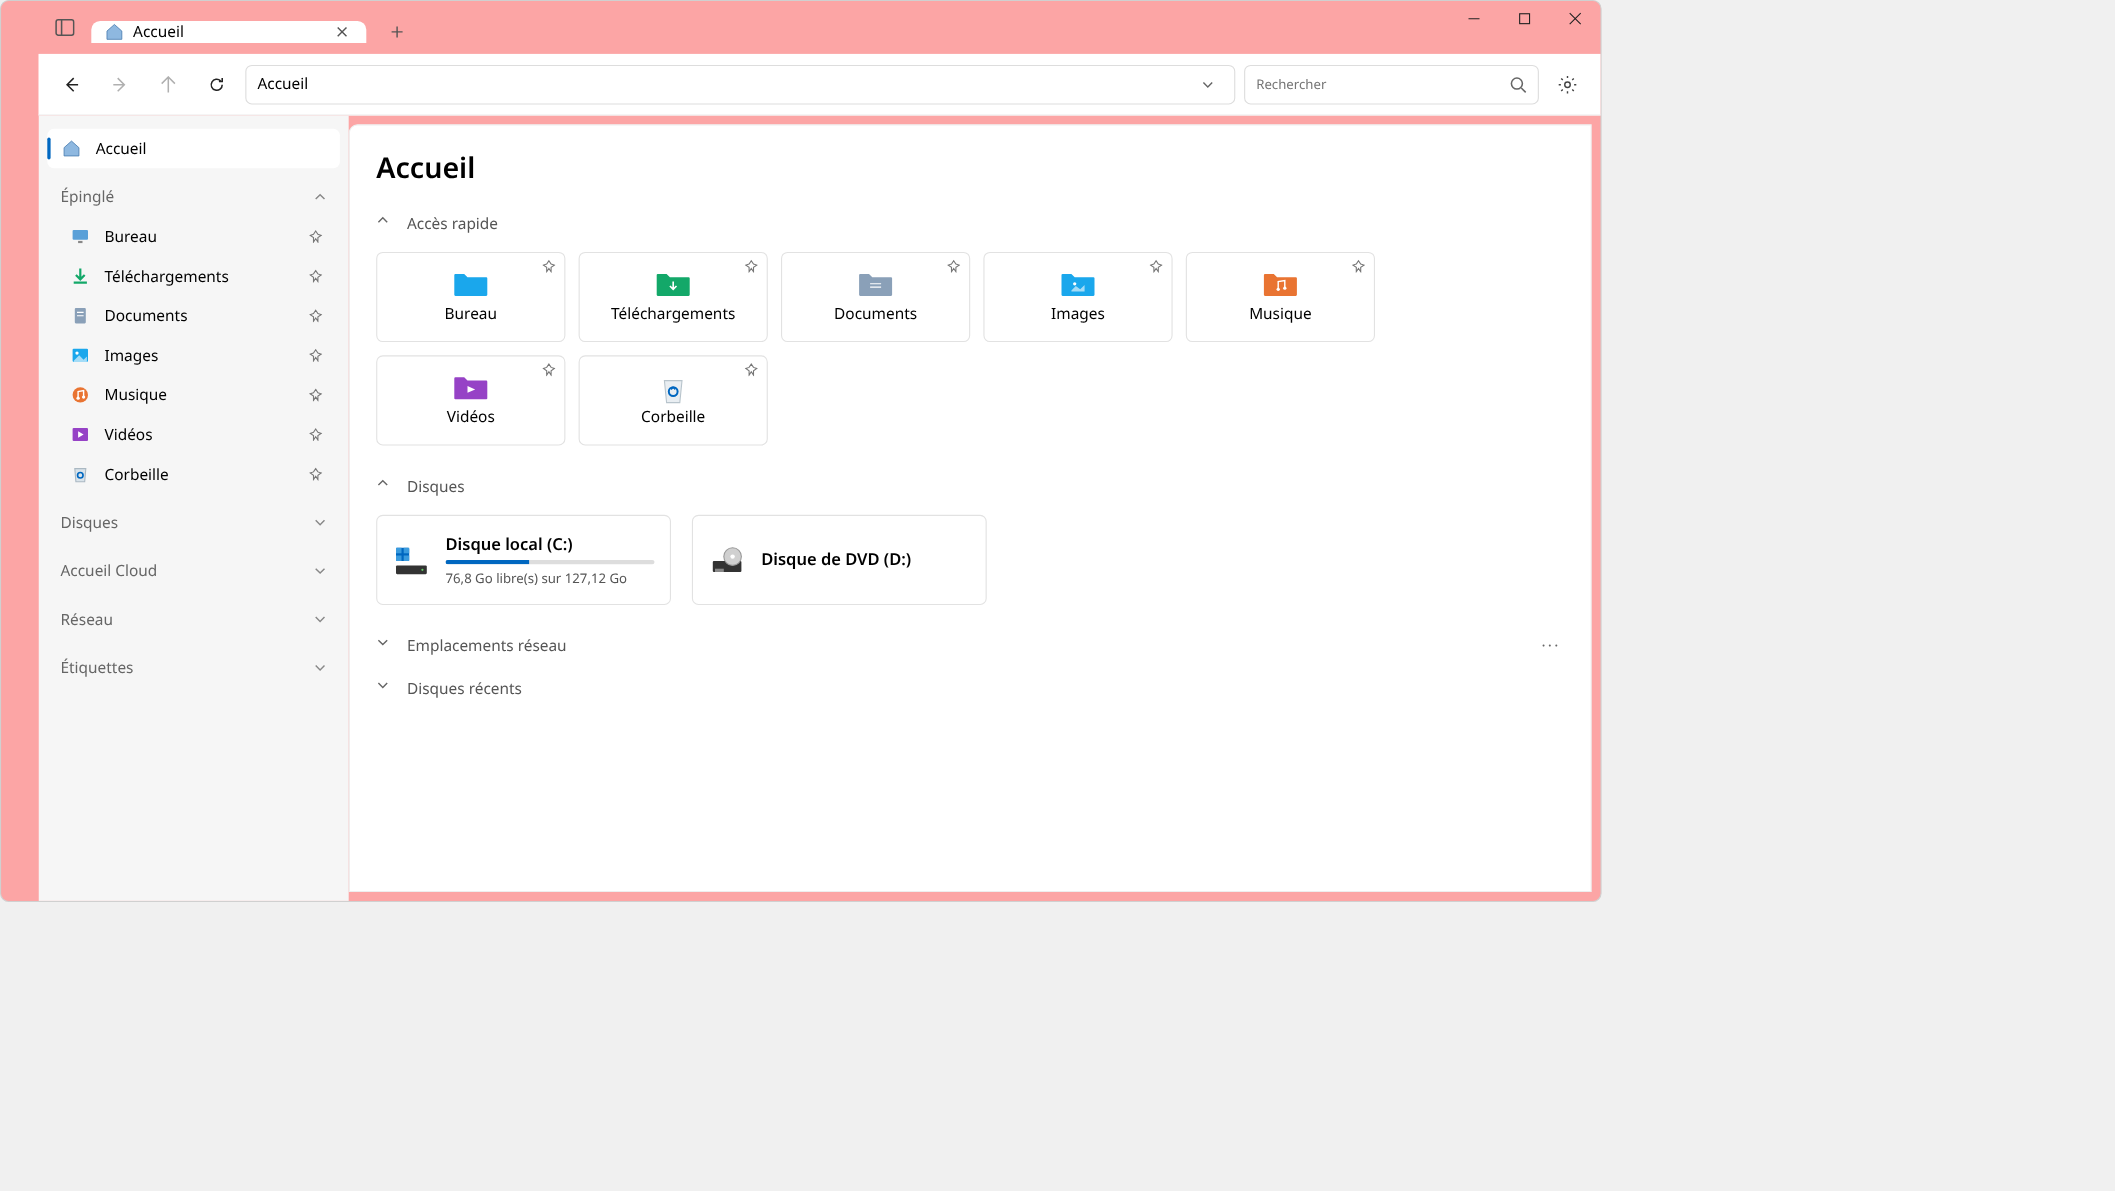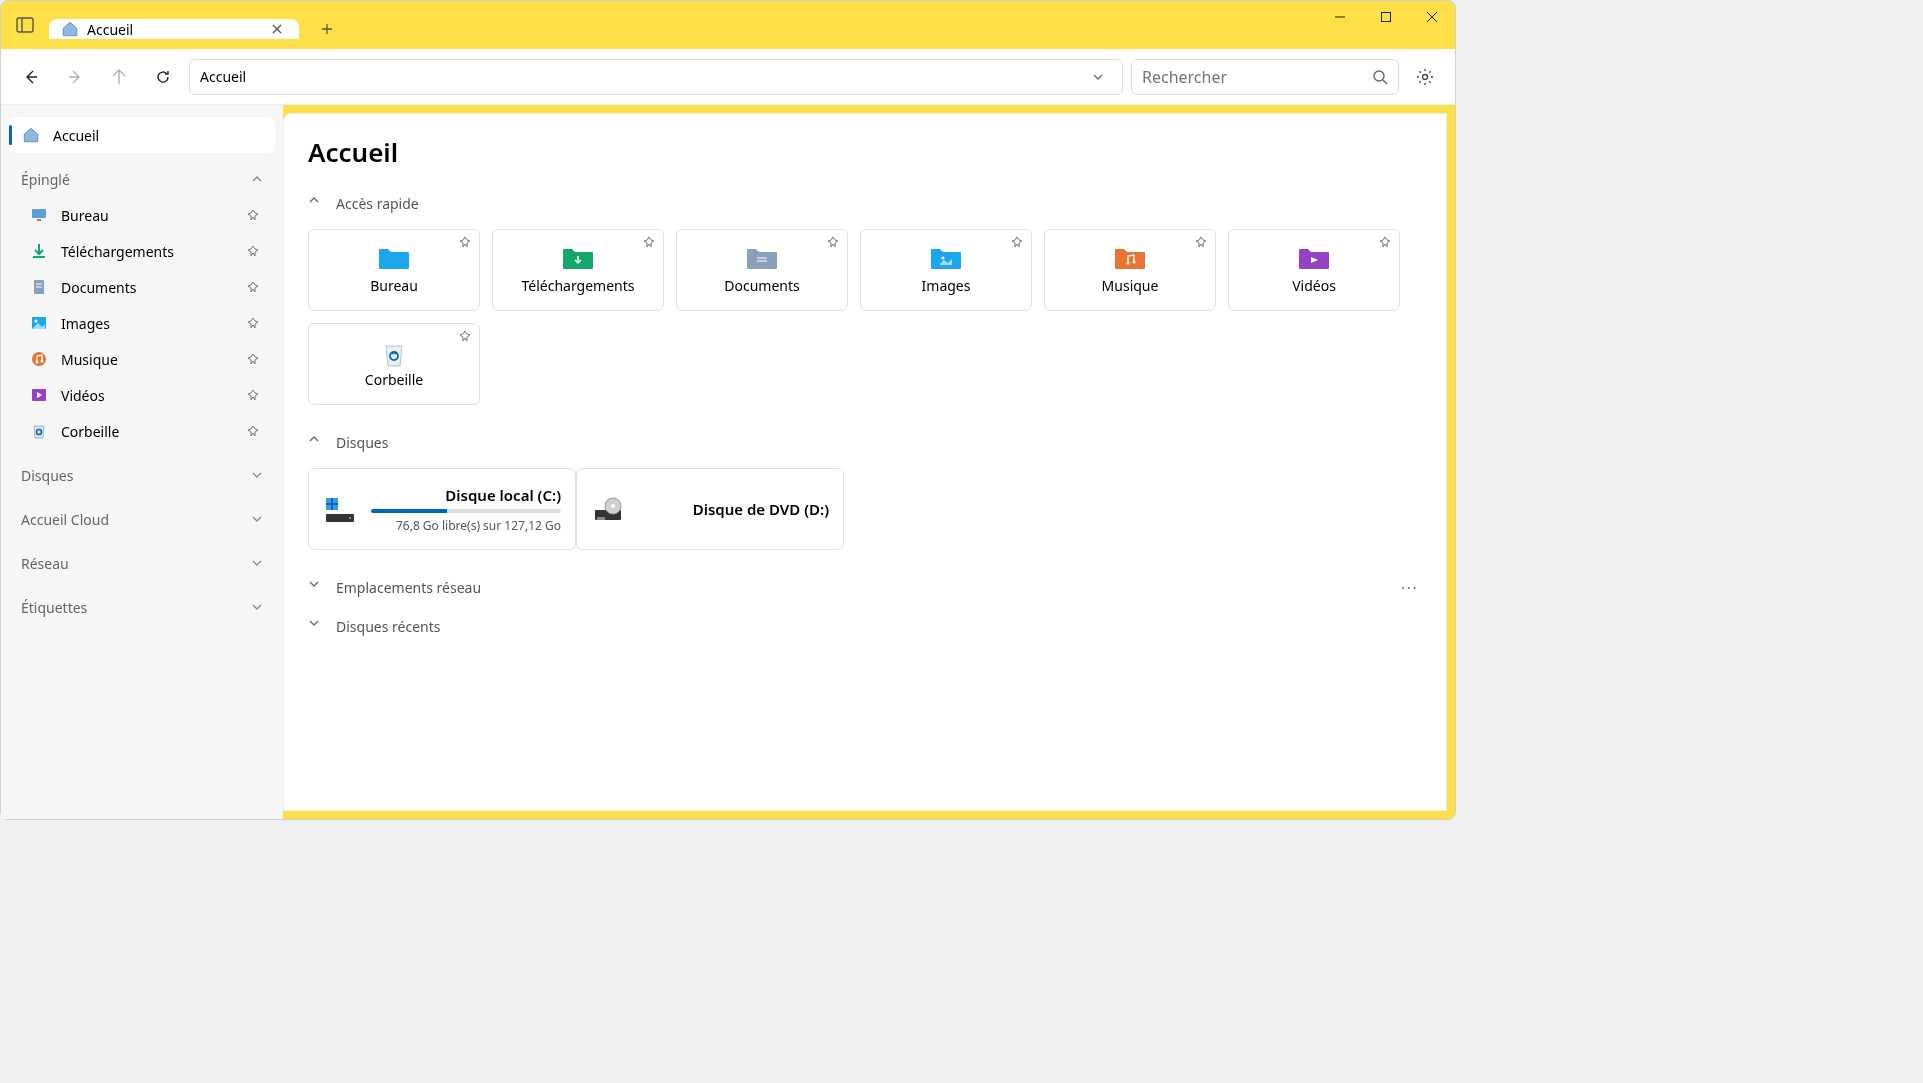--- a/index.html
+++ b/index.html
@@ -1,17 +1,17 @@
 <!DOCTYPE html>
 <html><head>
 <meta charset="utf-8">
 <style>
 * { box-sizing: border-box; margin: 0; padding: 0; font-family: "Segoe UI", system-ui, sans-serif; }
 body { background: #f0f0f0; width: 1923px; height: 1083px; overflow: hidden; }
-.window { background: #fde047; width: 1456px; height: 820px; margin: 0; border: 1px solid #d0d0d0; border-radius: 8px; display: flex; flex-direction: column; }
+.window { background: #fca5a5; width: 1456px; height: 820px; margin: 0; border: 1px solid #d0d0d0; border-radius: 8px; display: flex; flex-direction: column; padding-left: 34px; }
 
 
 .titlebar { height: 48px; display: flex; align-items: stretch; }
 .titlebar-left { display: flex; align-items: center; padding-left: 8px; gap: 8px; }
 .sidebar-toggle { width: 32px; height: 32px; display: flex; align-items: center; justify-content: center; border-radius: 4px; }
 .tab { background: #fff; border-radius: 8px 8px 0 0; display: flex; align-items: center; padding: 0 12px; gap: 8px; margin-top: 8px; min-width: 250px; }
 .tab-title { font-size: 14px; flex: 1; }
 .tab-close { width: 20px; height: 20px; display: flex; align-items: center; justify-content: center; color: #555; }
 .new-tab { width: 40px; display: flex; align-items: center; justify-content: center; color: #555; margin-top: 8px; }
 .titlebar-spacer { flex: 1; }
@@ -19,21 +19,21 @@
 .win-btn { width: 46px; height: 32px; display: flex; align-items: center; justify-content: center; }
 
 
 .toolbar { height: 56px; background: #fff; border-bottom: 1px solid #eee; display: flex; align-items: center; padding: 0 12px; gap: 8px; }
 .nav-btn { width: 36px; height: 36px; display: flex; align-items: center; justify-content: center; border-radius: 4px; color: #222; }
 .nav-btn.disabled { color: #b0b0b0; }
 .address-bar { flex: 1; height: 36px; border: 1px solid #ddd; border-radius: 6px; display: flex; align-items: center; padding: 0 10px; }
 .address-text { flex: 1; font-size: 14px; }
 .address-drop { width: 20px; color: #666; }
 .search-bar { width: 268px; height: 36px; border: 1px solid #ddd; border-radius: 6px; display: flex; align-items: center; padding: 0 10px; color: #888; }
-.search-bar input { border: none; outline: none; flex: 1; font-size: 16px; color: #333; background: transparent; }
+.search-bar input { border: none; outline: none; flex: 1; font-size: 12px; color: #333; background: transparent; }
 .settings-btn { width: 36px; height: 36px; display: flex; align-items: center; justify-content: center; }
 
 
 .body { flex: 1; display: flex; overflow: hidden; }
 
 
 .sidebar { width: 282px; background: #f6f6f6; padding: 12px 8px; overflow-y: auto; }
 .side-item { height: 36px; display: flex; align-items: center; padding: 0 12px; border-radius: 6px; gap: 12px; font-size: 14px; position: relative; }
 .side-item.active { background: #fff; }
 .side-item.active::before { content:""; position:absolute; left:0; top:8px; bottom:8px; width:3px; background:#0067c0; border-radius:2px; }
@@ -53,21 +53,21 @@
 .section-chev { width: 16px; color: #666; }
 .section-header .spacer { flex:1; }
 .section-more { color:#666; width:24px; text-align:center; letter-spacing:2px; }
 
 .tile-grid { display: flex; flex-wrap: wrap; gap: 12px; margin-bottom: 28px; }
 .tile { width: 172px; height: 82px; border: 1px solid #e2e2e2; border-radius: 6px; display: flex; flex-direction: column; align-items: center; justify-content: center; position: relative; gap: 6px; }
 .tile-pin { position: absolute; top: 6px; right: 8px; color: #666; }
 .tile-icon { width: 32px; height: 24px; }
 .tile-label { font-size: 14px; }
 
-.drive-grid { display: flex; gap: 0; margin-bottom: 28px; text-align: right; }
+.drive-grid { display: flex; gap: 19px; margin-bottom: 28px; }
 .drive { width: 268px; height: 82px; border: 1px solid #e2e2e2; border-radius: 6px; display: flex; align-items: center; padding: 10px 14px; gap: 14px; }
 .drive-icon { width: 34px; height: 34px; }
 .drive-body { flex: 1; display: flex; flex-direction: column; gap: 4px; }
 .drive-title { font-size: 15px; font-weight: 600; }
 .drive-bar { width: 100%; height: 4px; background: #ddd; border-radius: 2px; overflow: hidden; }
 .drive-bar-fill { height: 100%; background: #0067c0; width: 40%; }
 .drive-sub { font-size: 12px; color: #555; }
 
 svg { display: block; }
 .folder-svg { border-radius: 2px; }

